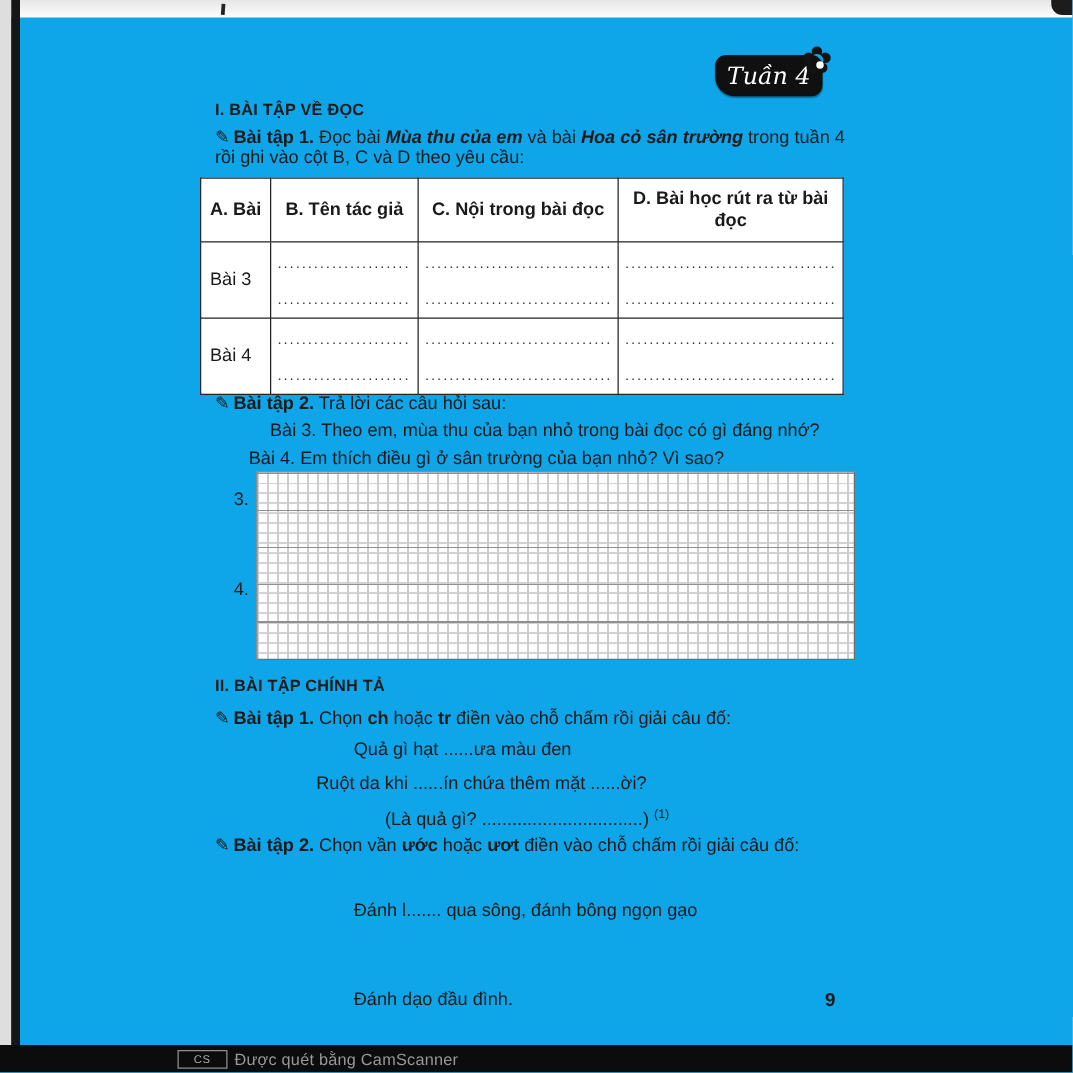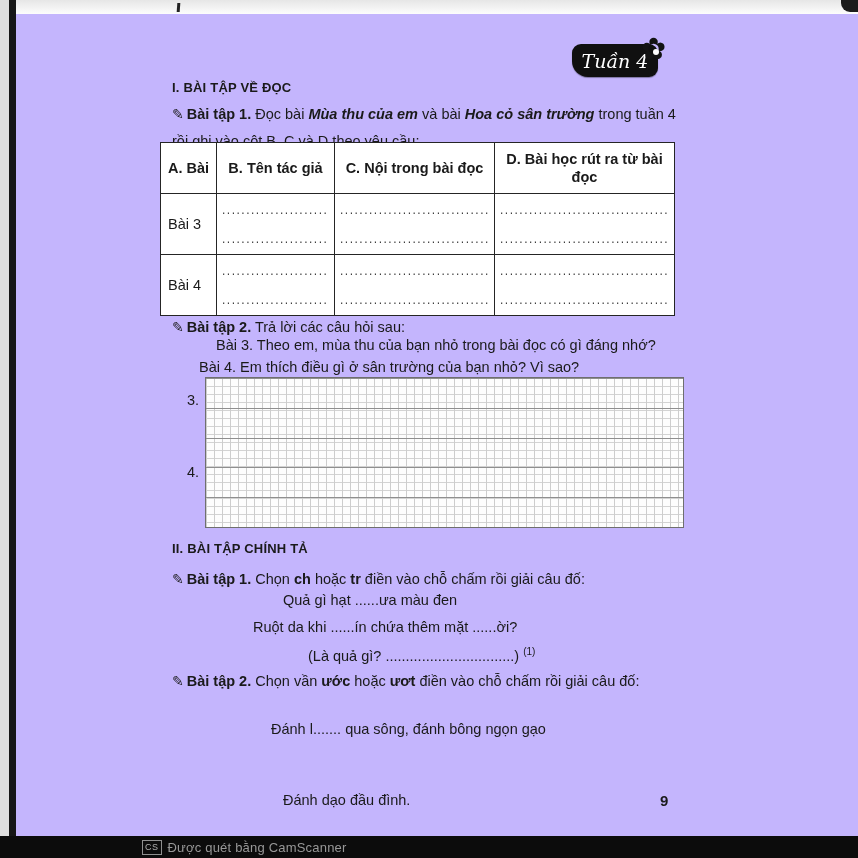--- a/index.html
+++ b/index.html
@@ -1,26 +1,26 @@
 <!DOCTYPE html>
 <html><head>
 <meta charset="utf-8">
 <style>
   html,body{margin:0;padding:0;}
   body{width:858px;height:858px;background:#e9e9e9;font-family:"Liberation Sans",sans-serif;}
-  .scan{position:relative;width:858px;height:858px;background:#c4b5fd;overflow:hidden;color:#1a1a1a;}
+  .scan{position:relative;width:858px;height:858px;background:#0ea5e9;overflow:hidden;color:#1a1a1a;}
   .top-wash{position:absolute;left:0;top:0;width:858px;height:14px;background:linear-gradient(#e6e6e6,#fdfdfd);}
   .edge-left-gray{position:absolute;left:0;top:0;width:9px;height:836px;background:#dedede;}
   .edge-left-black{position:absolute;left:9px;top:0;width:7px;height:836px;background:#161616;}
   .corner-tr{position:absolute;right:0;top:0;width:17px;height:12px;background:#1c1c1c;border-bottom-left-radius:9px;}
   .tick-top{position:absolute;left:177px;top:3px;width:3px;height:9px;background:#222;transform:rotate(4deg);}
 
   .abs{position:absolute;}
   .h-section{font-size:13px;font-weight:bold;letter-spacing:.2px;}
-  .para{font-size:14.5px;line-height:27px;}
+  .para{font-size:14.5px;line-height:16px;}
   .pencil{font-size:14px;margin-right:3px;}
   .blab{font-weight:bold;}
   .bi{font-weight:bold;font-style:italic;}
 
   
   .badge{position:absolute;left:572px;top:44px;width:86px;height:33px;background:#101010;border-radius:9px 9px 9px 16px;
          display:flex;align-items:center;justify-content:center;color:#fff;
          font-family:"DejaVu Serif",serif;font-style:italic;font-size:19px;box-shadow:0 1px 1px rgba(0,0,0,.35);}
   .flower{position:absolute;left:641px;top:34px;font-size:30px;color:#131313;line-height:30px;}
   .flower-core{position:absolute;left:653px;top:49px;width:6px;height:6px;background:#fdfdfd;border-radius:50%;}
@@ -43,21 +43,21 @@
       repeating-linear-gradient(to bottom,#d3d3d3 0 1px,transparent 1px 8px);}
   .ans-label{font-size:14.5px;color:#1a1a1a;}
 
   .qline{font-size:14.5px;}
   .sup{font-size:10px;vertical-align:super;}
 
   .page-num{font-size:15px;font-weight:bold;}
 
   
   .scanbar{position:absolute;left:0;bottom:0;width:858px;height:22px;background:#0c0c0c;display:flex;align-items:center;padding-left:142px;box-sizing:border-box;}
-  .cs-logo{border:1px solid #8f8f8f;color:#b0b0b0;font-size:9px;line-height:9px;padding:2px 2px;margin-right:6px;letter-spacing:.5px;}
+  .cs-logo{border:1px solid #8f8f8f;color:#b0b0b0;font-size:9px;line-height:9px;padding:2px 12px;margin-right:6px;letter-spacing:.5px;}
   .cs-text{color:#989898;font-size:13px;letter-spacing:.2px;}
 </style>
 </head>
 <body>
 
 <div class="scan">
 
   <div class="top-wash"></div>
   <div class="edge-left-gray"></div>
   <div class="edge-left-black"></div>
@@ -152,21 +152,21 @@
   </div>
   <div class="abs qline" style="left:283px;top:592px;">Quả gì hạt ......ưa màu đen</div>
   <div class="abs qline" style="left:253px;top:619px;">Ruột da khi ......ín chứa thêm mặt ......ời?</div>
   <div class="abs qline" style="left:308px;top:646px;">
     <span>(Là quả gì? ................................)</span> <span class="sup">(1)</span>
   </div>
 
   <div class="abs para" style="left:172px;top:668px;width:520px;">
     <span class="pencil">✎</span><span class="blab">Bài tập 2.</span><span> Chọn vần </span><span class="blab">ước</span><span> hoặc </span><span class="blab">ươt</span><span> điền vào chỗ chấm rồi giải câu đố:</span>
   </div>
-  <div class="abs qline" style="left:271px;top:721px;">Đánh l....... qua sông, đánh bông ngọn gạo</div>
+  <div class="abs qline" style="left:283px;top:721px;">Đánh l....... qua sông, đánh bông ngọn gạo</div>
   <div class="abs qline" style="left:283px;top:792px;">Đánh dạo đầu đình.</div>
 
   <div class="abs page-num" style="left:660px;top:792px;">9</div>
 
   <div class="scanbar">
     <span class="cs-logo">CS</span>
     <span class="cs-text">Được quét bằng CamScanner</span>
   </div>
 
 </div>

